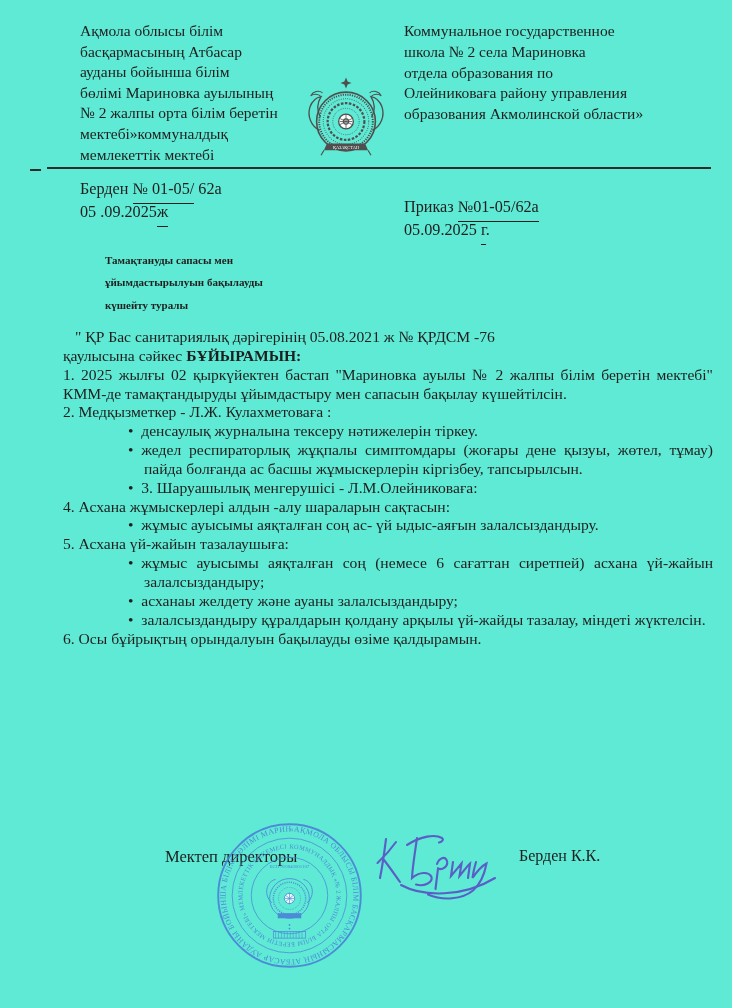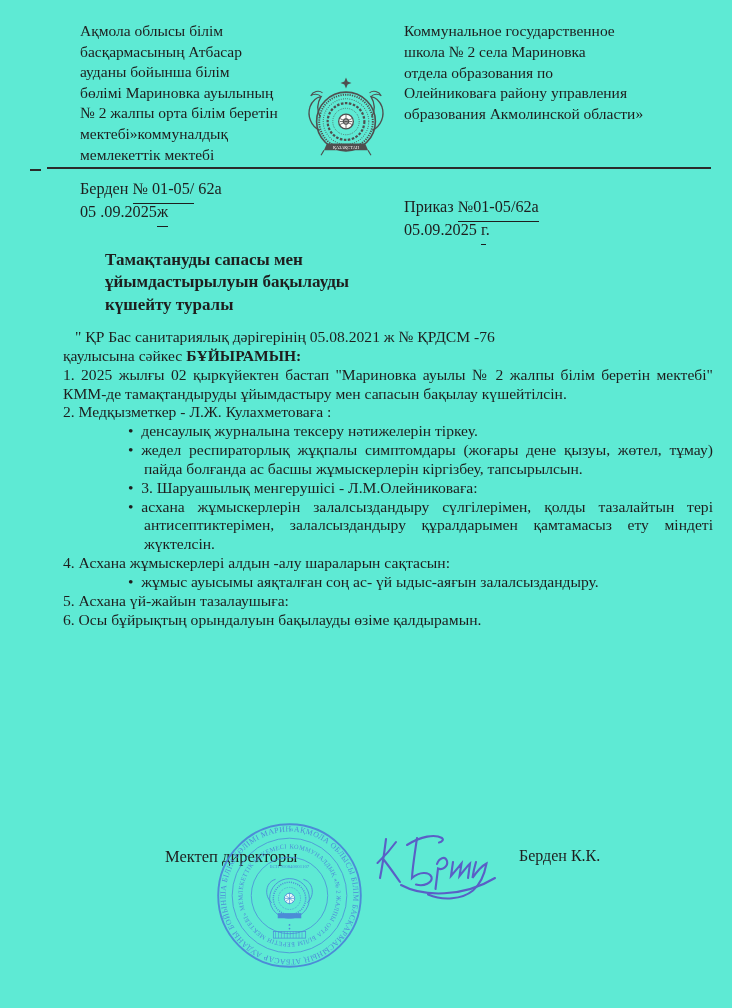--- a/index.html
+++ b/index.html
@@ -13,21 +13,21 @@
   .hdr-right{position:absolute;left:404px;top:21px;width:310px;font-size:15.5px;line-height:20.8px;}
   .emblem{position:absolute;left:301px;top:76px;width:90px;height:94px;}
   
   .rule-dash{position:absolute;left:30px;top:169px;width:11px;border-top:2.4px solid #2b2b2b;}
   .rule{position:absolute;left:47px;top:167px;width:664px;border-top:2.4px solid #2b2b2b;}
   
   .order-kk{position:absolute;left:80px;top:178px;font-size:16.2px;line-height:22.5px;}
   .order-ru{position:absolute;left:404px;top:196px;font-size:16.2px;line-height:22.5px;}
   .u{border-bottom:1.4px solid #1e1e1e;padding-bottom:5px;}
   
-  .title{position:absolute;left:105px;top:249px;font-weight:bold;font-size:17px;line-height:22.4px;}
+  .title{position:absolute;left:105px;top:249px;font-weight:bold;font-size:11px;line-height:22.4px;}
   
   .body{position:absolute;left:63px;top:328px;width:650px;font-size:15.6px;line-height:18.85px;text-align:justify;}
   .body p{margin:0;}
   .body p.indent{text-indent:12px;}
   .body ul{margin:0 0 0 65px;padding:0;list-style:none;}
   .body li{padding-left:16px;text-indent:-16px;text-align:justify;}
   .body li::before{content:"\2022\2002";}
   .bold{font-weight:bold;}
   
   .sig-role{position:absolute;left:165px;top:847px;font-size:16.5px;}
@@ -109,29 +109,33 @@
   <div class="body">
     <p class="indent"><span>" ҚР Бас санитариялық  дәрігерінің  05.08.2021 ж  № ҚРДСМ -76</span><br><span>қаулысына сәйкес </span><span class="bold">БҰЙЫРАМЫН:</span></p>
 
     <p>1. 2025 жылғы 02 қыркүйектен бастап "Мариновка ауылы № 2 жалпы білім беретін  мектебі"  КММ-де  тамақтандыруды  ұйымдастыру  мен  сапасын бақылау күшейтілсін.</p>
     <p>2. Медқызметкер - Л.Ж. Кулахметоваға :</p>
 
     <ul>
       <li>денсаулық  журналына  тексеру  нәтижелерін тіркеу.</li>
       <li>жедел  респираторлық жұқпалы  симптомдары  (жоғары  дене  қызуы, жөтел, тұмау)  пайда  болғанда  ас  басшы  жұмыскерлерін  кіргізбеу, тапсырылсын.</li>
       <li>3. Шаруашылық  менгерушісі - Л.М.Олейниковаға:</li>
-      <li>асхана  жұмыскерлерін  залалсыздандыру  сүлгілерімен,  қолды тазалайтын  тері  антисептиктерімен,  залалсыздандыру  құралдарымен қамтамасыз ету  міндеті  жүктелсін.</li>
     </ul>
 
     <p>4. Асхана  жұмыскерлері  алдын -алу  шараларын сақтасын:</p>
     <ul>
       <li>жұмыс  ауысымы  аяқталған соң  ас- үй  ыдыс-аяғын залалсыздандыру.</li>
     </ul>
 
     <p>5. Асхана  үй-жайын  тазалаушыға:</p>
+    <ul>
+      <li>жұмыс  ауысымы  аяқталған  соң (немесе  6  сағаттан  сиретпей)  асхана үй-жайын залалсыздандыру;</li>
+      <li>асханаы  желдету  және  ауаны  залалсыздандыру;</li>
+      <li>залалсыздандыру  құралдарын  қолдану  арқылы  үй-жайды  тазалау, міндеті жүктелсін.</li>
+    </ul>
 
     <p>6. Осы  бұйрықтың  орындалуын  бақылауды  өзіме  қалдырамын.</p>
   </div>
 
   <div class="sig-role">Мектеп директоры</div>
   <div class="sig-name">Берден К.К.</div>
 
   <svg class="handsign" viewBox="0 0 132 78">
     <g stroke="#5a5fc6" stroke-width="2.1" fill="none" stroke-linecap="round">
       <path d="M15,16 C13.5,28 11.5,43 9,55"></path>

